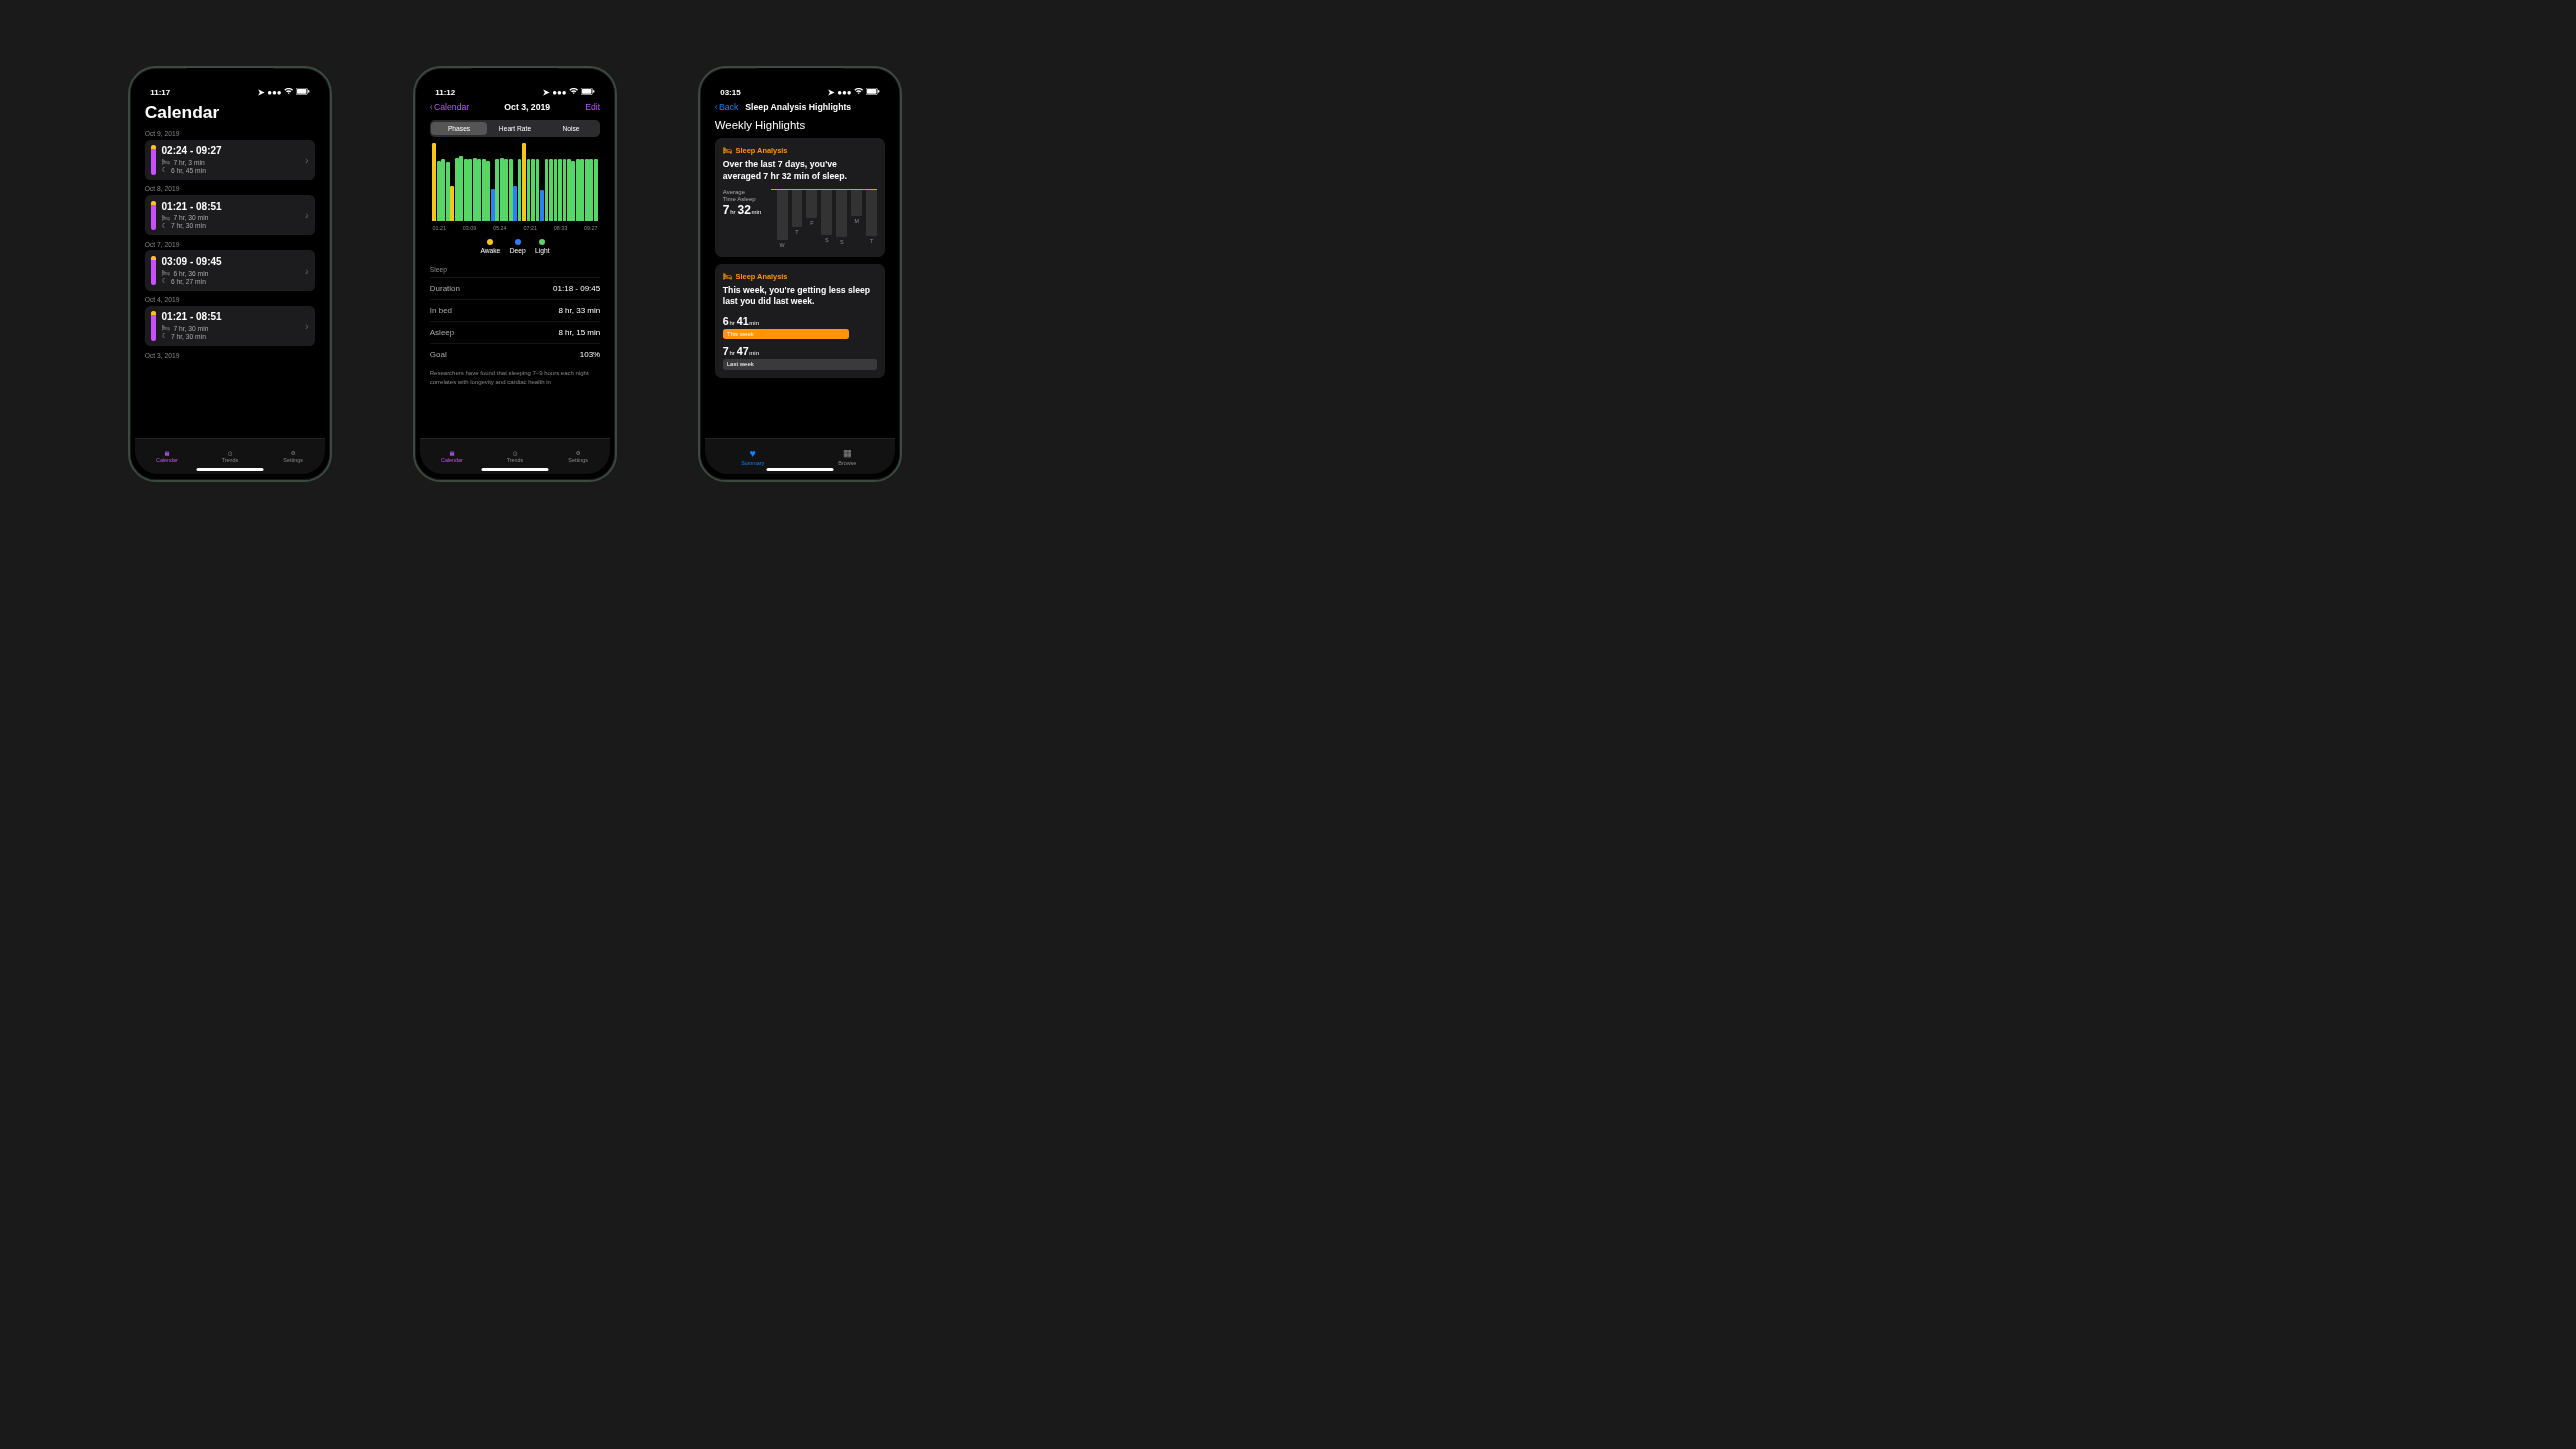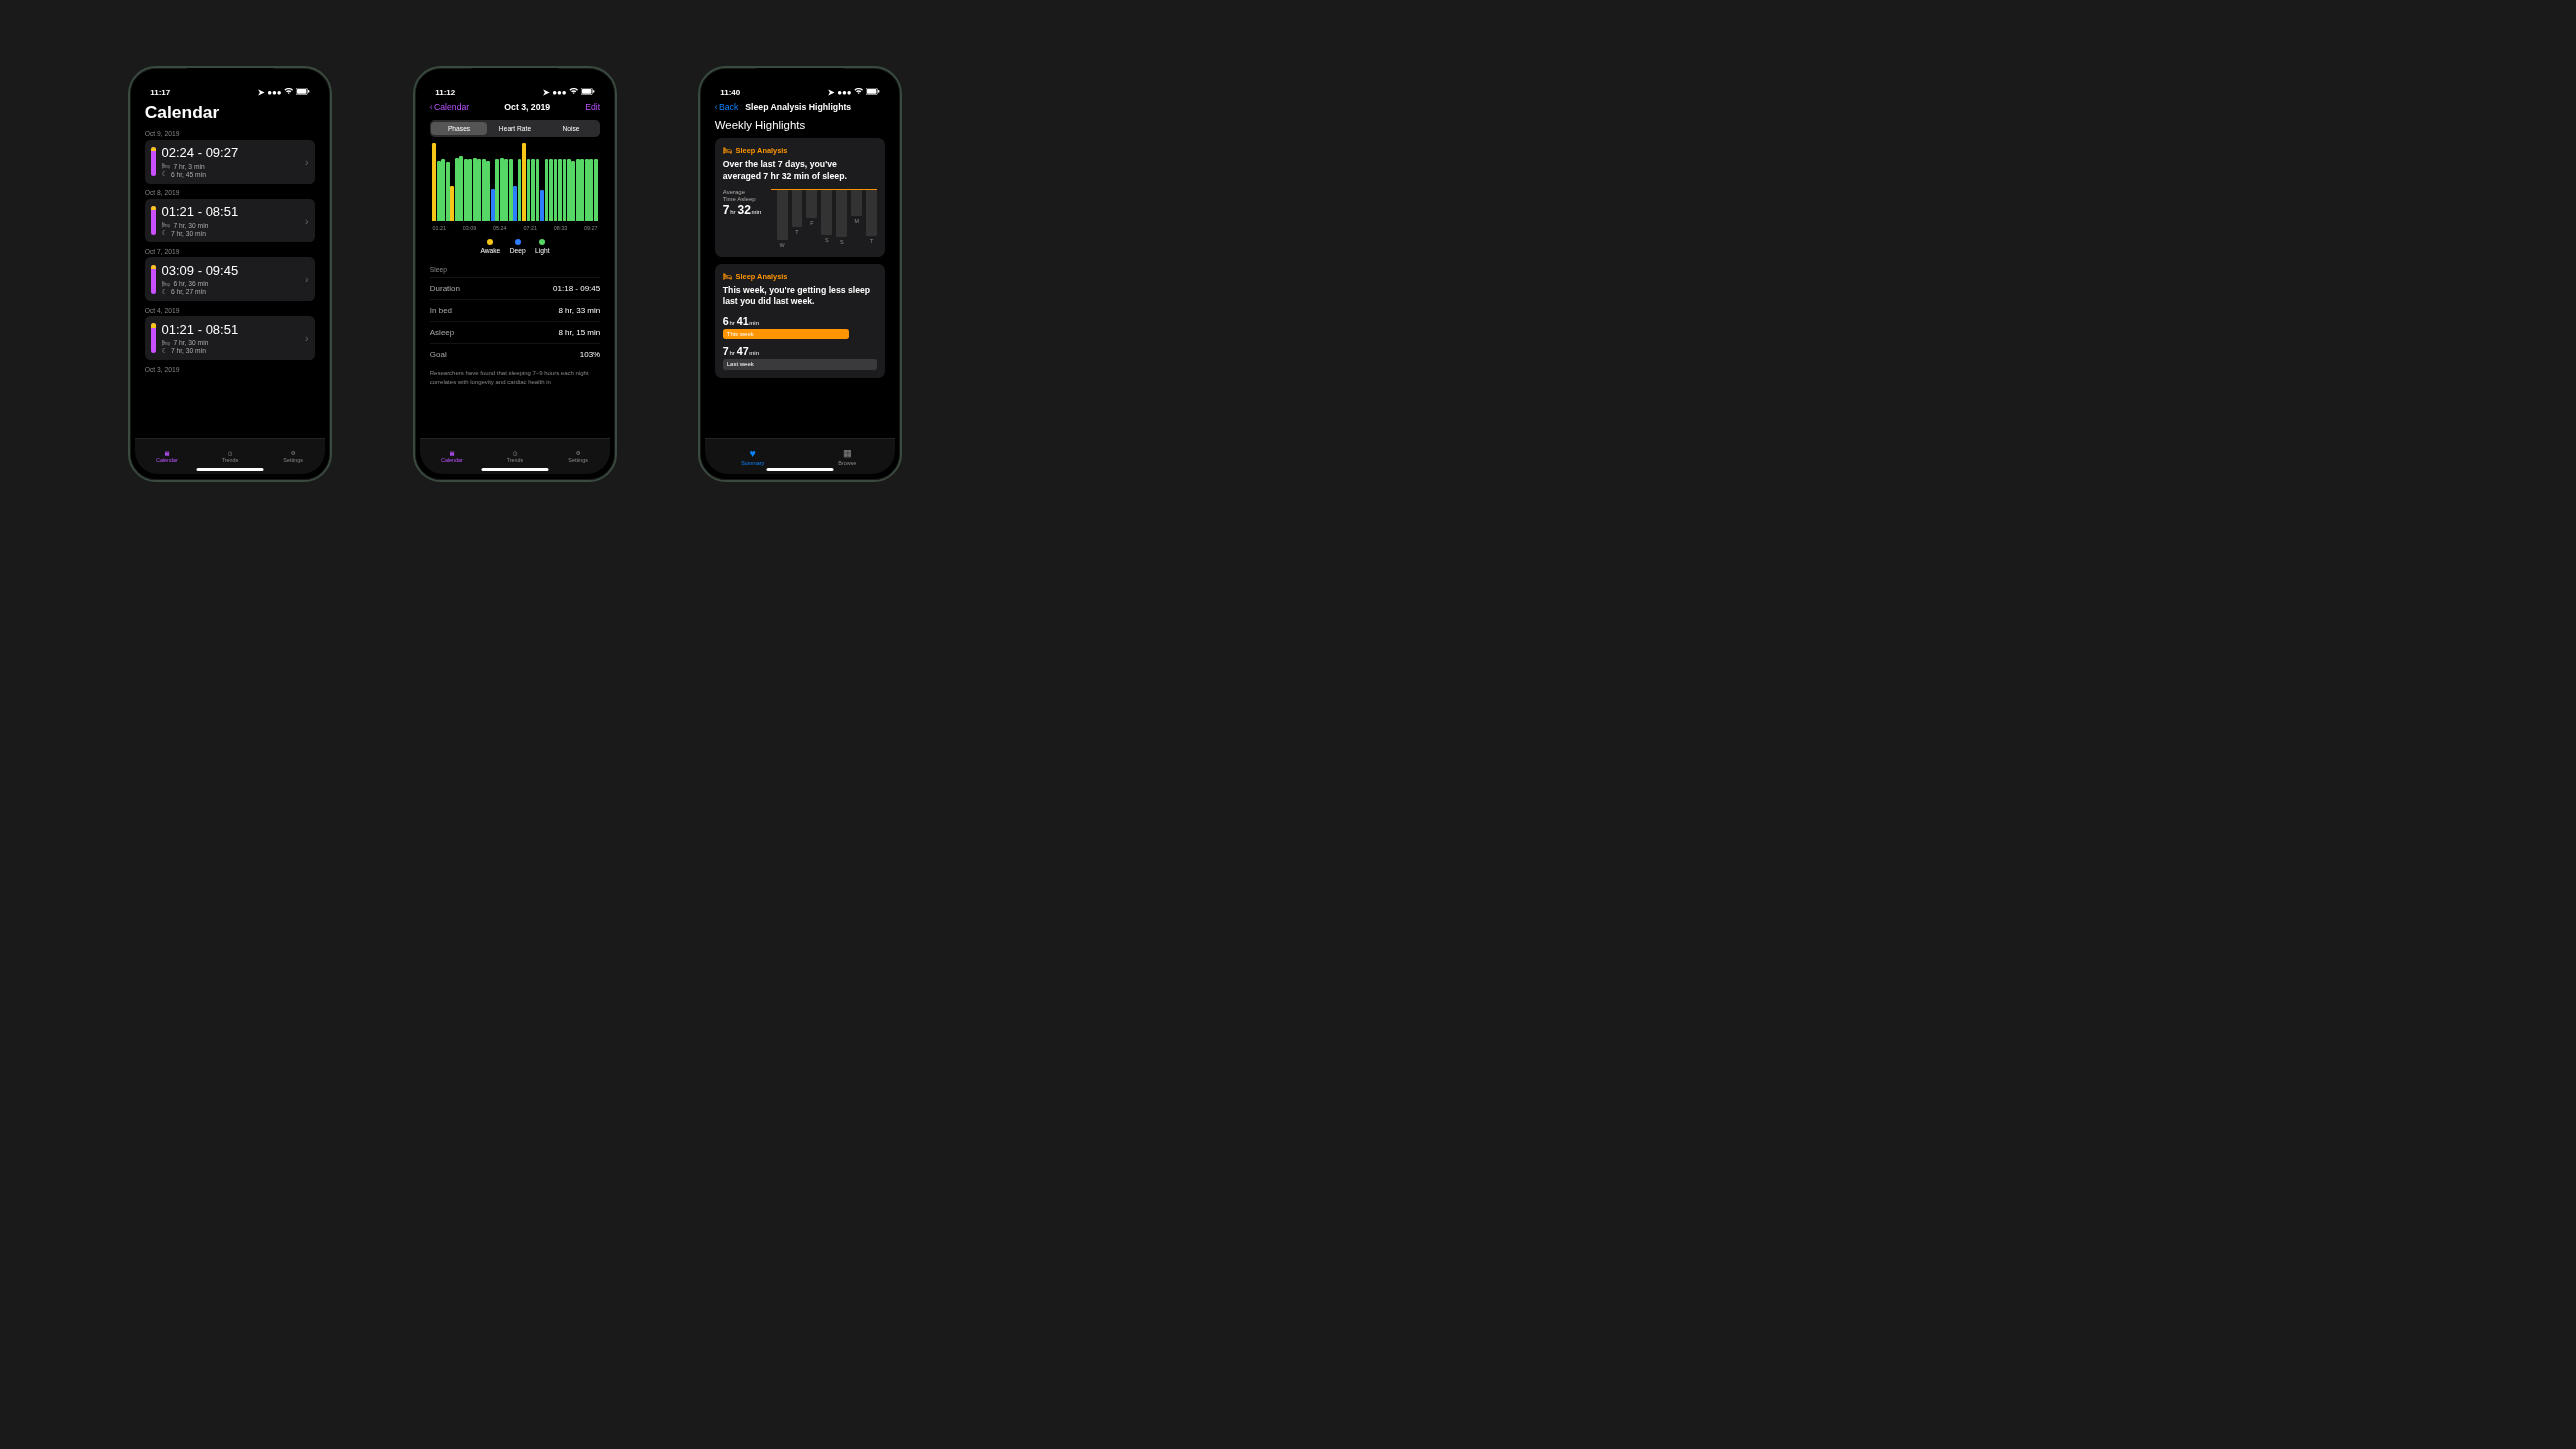--- a/index.html
+++ b/index.html
@@ -77,21 +77,21 @@
   margin-bottom: 1.3px;
 }
 .phase-bar {
   width: 4.7px; height: 29.5px;
   background: linear-gradient(#c850ff 20%, #c850ff 100%);
   border-radius: 2.7px;
   position: relative;
 }
 .phase-bar::before{content:"";position:absolute;top:0;left:0;right:0;height:14%;background:#f5c518;border-radius:2.7px 2.7px 0 0;}
 .entry-info { flex: 1; }
-.entry-time { font-size: 13px; font-weight: 400; margin-bottom: 2px; }
+.entry-time { font-size: 10px; font-weight: 700; margin-bottom: 2px; }
 .entry-row { font-size: 6.7px; color: #aaa; display: flex; align-items: center; gap: 3.4px; }
 .chevron { color: #666; font-size: 10.7px; }
 .tab-bar {
   height: 36px;
   background: rgba(20,20,20,0.92);
   display: flex;
   border-top: 0.7px solid rgba(255,255,255,0.08);
 }
 .tab { flex: 1; display: flex; flex-direction: column; align-items: center; justify-content: center; gap: 1.3px; font-size: 5.4px; color: #888; }
 .tab.active { color: #bb52ff; }
@@ -381,21 +381,21 @@
         <span>Settings</span>
       </div>
     </div>
     <div class="home-indicator"></div>
   </div>
 </div>
 
 <div class="phone">
   <div class="screen">
     <div class="status-bar">
-      <span>11:40</span>
+      <span>03:15</span>
       <span class="status-right">
         <span>➤</span>
         <span>●●●</span>
         <span><svg width="9.4" height="6.7" viewBox="0 0 14 10">
               <path d="M7 9L8.5 7.5C7.7 6.7 6.3 6.7 5.5 7.5zM3 5l1.5 1.5c1.4-1.4 3.6-1.4 5 0L11 5C8.8 2.8 5.2 2.8 3 5zM0.5 2.5L2 4c2.8-2.8 7.2-2.8 10 0l1.5-1.5C10 -1 4 -1 0.5 2.5z" fill="#fff"></path>
             </svg></span>
         <span><svg width="13.4" height="6.7" viewBox="0 0 20 10">
               <rect x="0" y="0" width="17" height="10" rx="2" fill="none" stroke="#fff"></rect>
               <rect x="1.5" y="1.5" width="14" height="7" rx="1" fill="#fff"></rect>
               <rect x="18" y="3" width="2" height="4" rx="1" fill="#fff"></rect>

